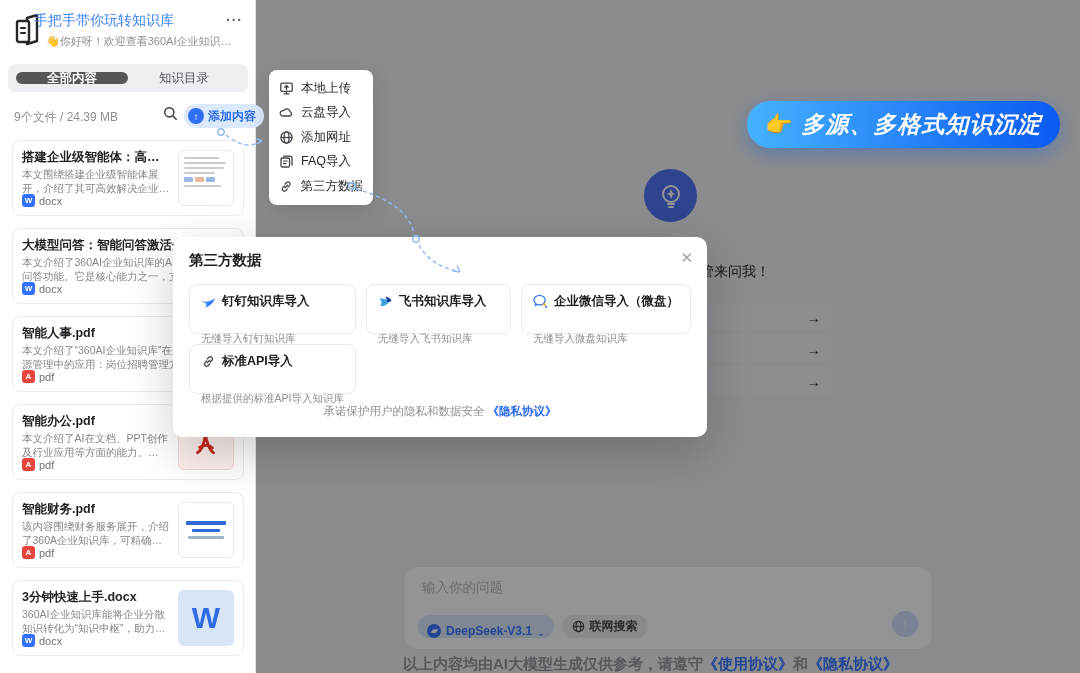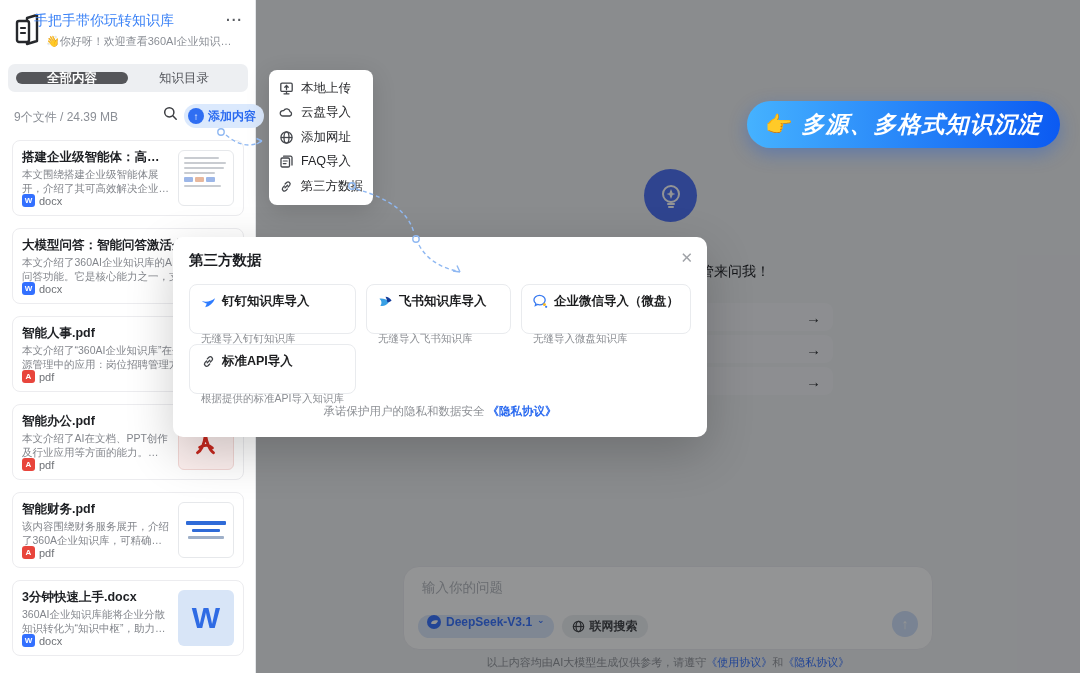--- a/index.html
+++ b/index.html
@@ -13,28 +13,28 @@
   .sugg-row{position:absolute;left:640px;width:193px;height:28px;background:#f4f5f7;border-radius:8px;
        display:flex;align-items:center;justify-content:flex-end;padding-right:12px;box-sizing:border-box;}
   .sugg-arrow{font-size:15px;color:#26282c;}
   .chat-box{position:absolute;left:403px;top:566px;width:530px;height:84px;background:#ffffff;
        border:1px solid #ececf0;border-radius:16px;box-sizing:border-box;}
   .chat-input{position:absolute;left:16px;top:12px;width:470px;border:none;outline:none;
        font-size:13.5px;color:#3a3c40;background:transparent;font-family:inherit;}
   .chat-input::placeholder{color:#b3b6bc;}
   .pill-row{position:absolute;left:14px;bottom:11px;display:flex;gap:8px;align-items:center;}
   .model-pill{height:23px;border-radius:12px;background:#dbe7fc;color:#3370ff;font-size:12px;font-weight:bold;
-       display:flex;align-items:flex-start;gap:5px;padding:0 9px;}
+       display:flex;align-items:flex-end;gap:5px;padding:0 9px;}
   .whale{width:14px;height:14px;border-radius:50%;background:#3370ff;display:flex;align-items:center;justify-content:center;}
   .chev{font-size:9px;color:#3370ff;}
   .web-pill{height:23px;border-radius:12px;background:#eceef1;color:#3c3e42;font-size:12px;font-weight:bold;
        display:flex;align-items:center;gap:5px;padding:0 10px;}
   .send-btn{position:absolute;right:14px;bottom:12px;width:26px;height:26px;border-radius:50%;
        background:#cfe0fb;color:#fff;display:flex;align-items:center;justify-content:center;font-size:14px;font-weight:bold;}
-  .disclaimer{position:absolute;left:403px;top:655px;width:530px;text-align:center;font-size:11px;color:#8f9297;white-space:nowrap;}
+  .disclaimer{position:absolute;left:403px;top:655px;width:530px;font-size:15px;color:#8f9297;white-space:nowrap;font-weight:bold;}
   .disclaimer .lnk{color:#3370ff;}
   
   .overlay{position:absolute;inset:0;background:rgba(16,17,20,0.45);z-index:5;}
   
   .sidebar{position:absolute;left:0;top:0;width:256px;height:673px;background:#ffffff;z-index:10;
        border-right:1px solid #e4e6e9;box-sizing:border-box;}
   .sb-logo{position:absolute;left:13px;top:13px;}
   .sb-title{position:absolute;left:34px;top:12px;font-size:14px;font-weight:normal;color:#3b82f6;white-space:nowrap;}
   .sb-sub{position:absolute;left:46px;top:34px;width:186px;font-size:11px;color:#8a8e95;
        white-space:nowrap;overflow:hidden;text-overflow:ellipsis;}

